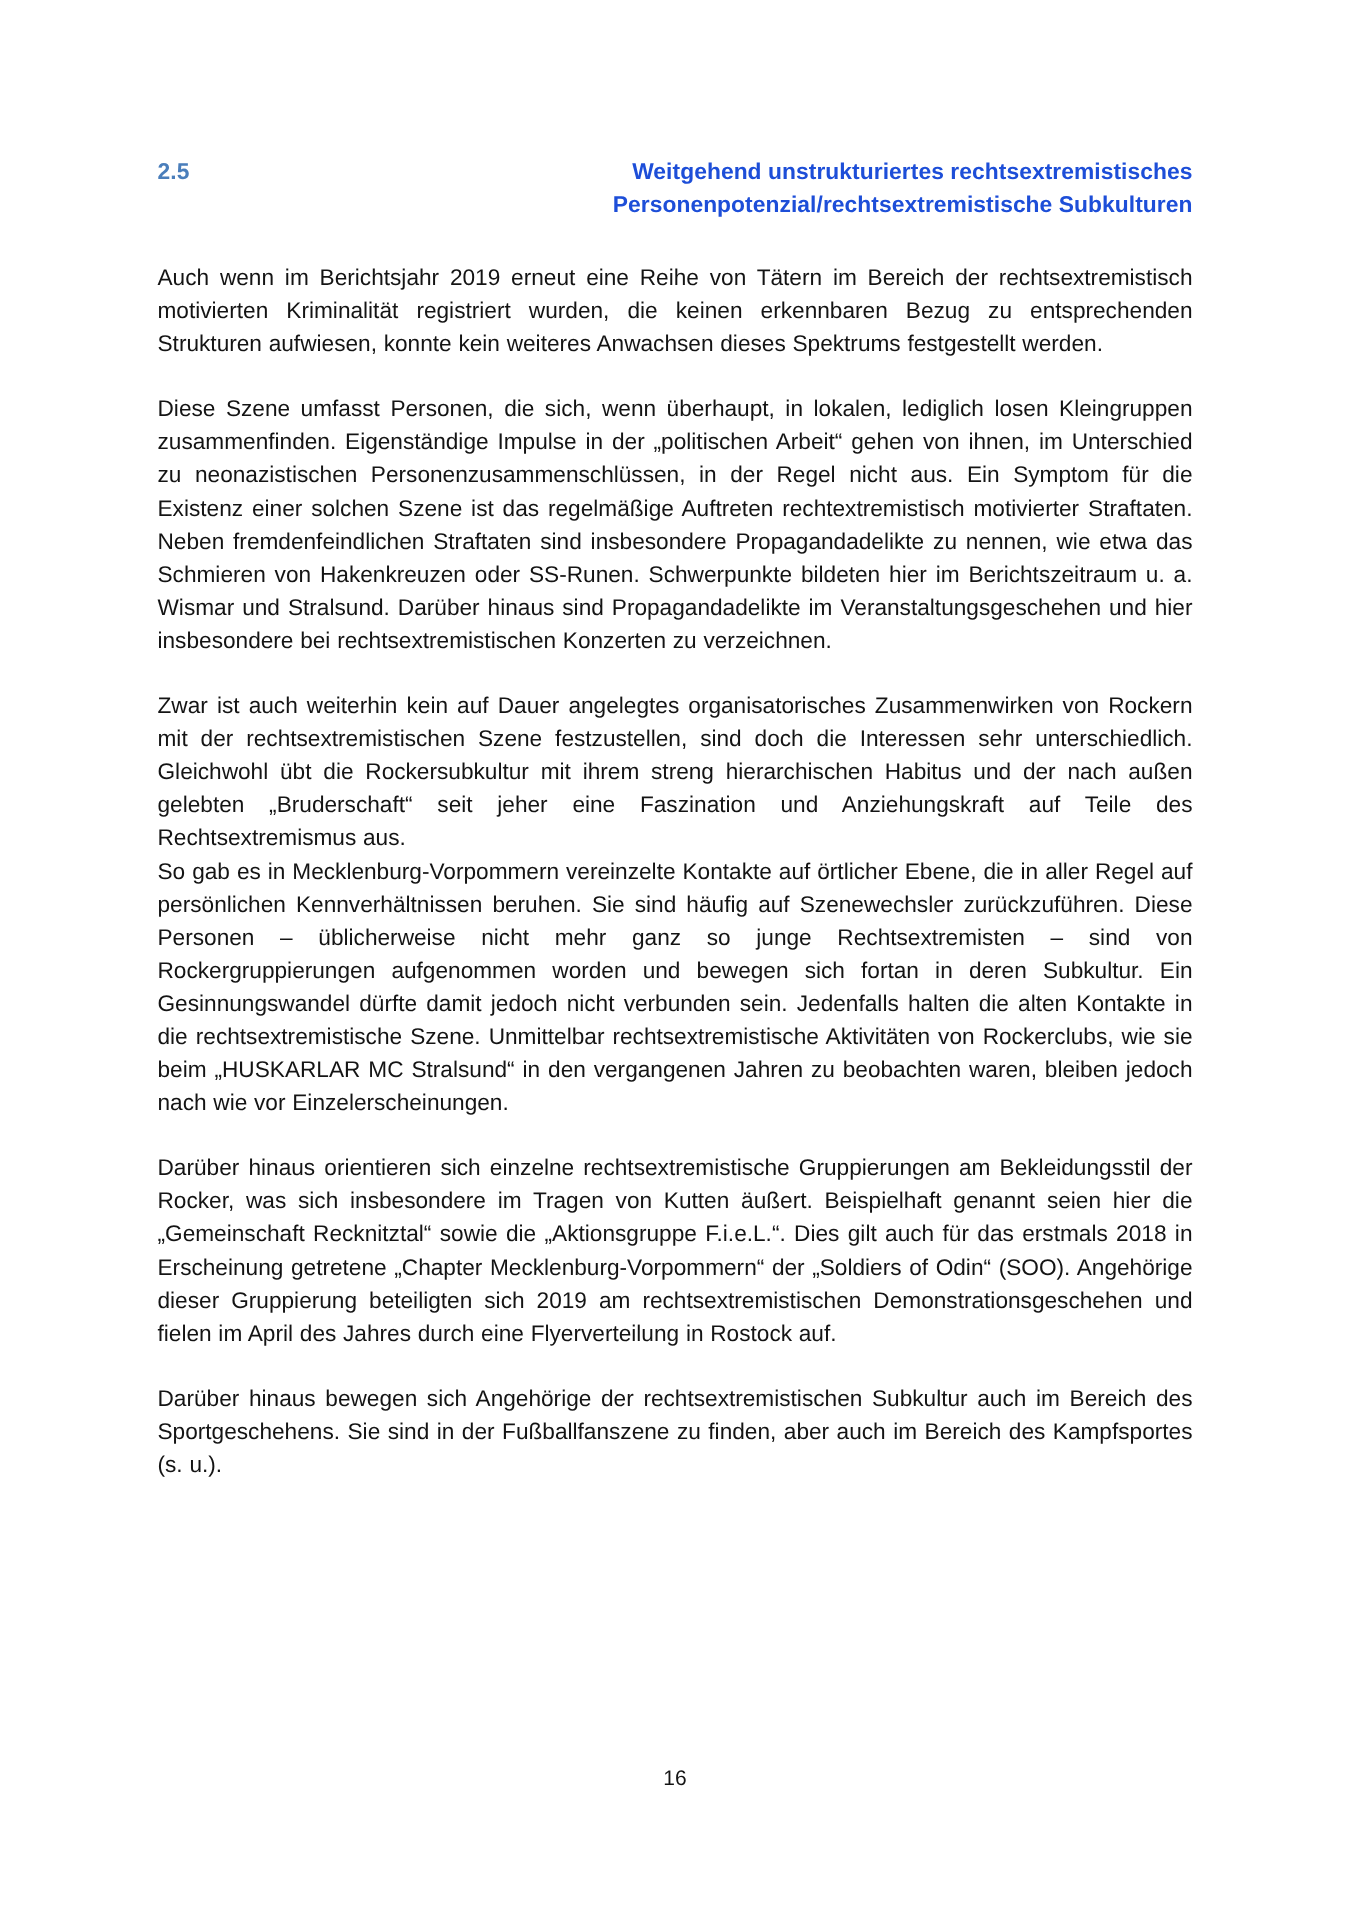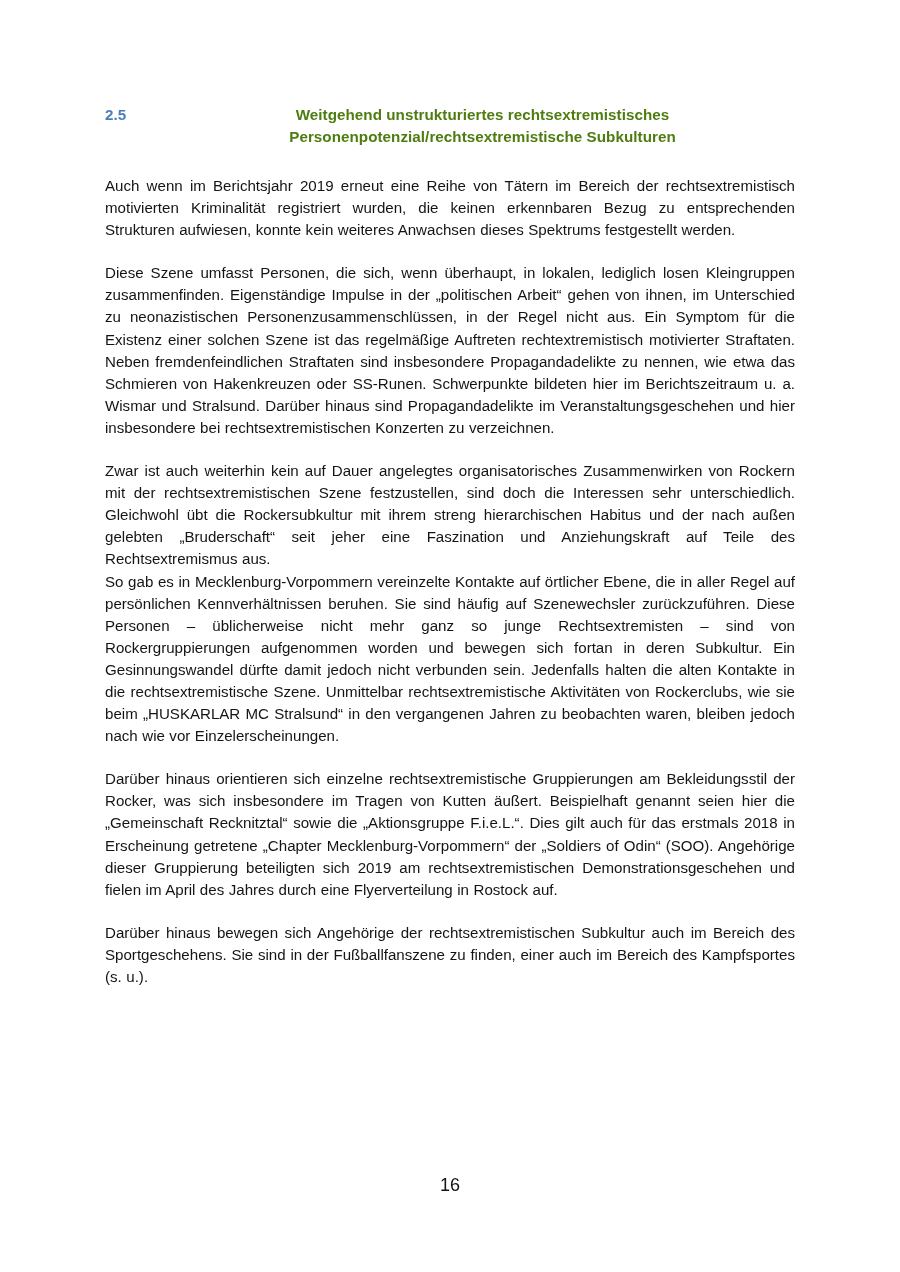--- a/index.html
+++ b/index.html
@@ -38,23 +38,23 @@
     letter-spacing: 0.05px;
   }
   .section-number {
     flex: 0 0 auto;
     width: 65px;
     color: #4A7EBB;
     font-weight: bold;
   }
   .section-title {
     flex: 1 1 auto;
-    color: #4d7c0f;
+    color: #1d4ed8;
     font-weight: bold;
-    text-align: center;
+    text-align: right;
     hyphens: manual;
   }
   
   .body-block {
     margin-top: 28px;
   }
   p.para {
     margin: 0 0 21px 0;
     font-size: 15.1px;
     line-height: 22.1px;
@@ -70,21 +70,21 @@
   p.para:last-child {
     margin-bottom: 0;
   }
   
   .page-number {
     position: absolute;
     left: 0;
     right: 0;
     top: 1176px;
     text-align: center;
-    font-size: 18px;
+    font-size: 14px;
     line-height: 18px;
     color: #141414;
   }
 </style>
 </head>
 <body>
 
 <div class="page">
 
   <div class="content">
@@ -98,20 +98,20 @@
       <p class="para">Auch wenn im Berichtsjahr 2019 erneut eine Reihe von Tätern im Bereich der rechtsextremistisch motivierten Kriminalität registriert wurden, die keinen erkennbaren Bezug zu entsprechenden Strukturen aufwiesen, konnte kein weiteres Anwachsen dieses Spektrums festgestellt werden.</p>
 
       <p class="para">Diese Szene umfasst Personen, die sich, wenn überhaupt, in lokalen, lediglich losen Kleingruppen zusammenfinden. Eigenständige Impulse in der „politischen Arbeit“ gehen von ihnen, im Unterschied zu neonazistischen Personenzusammenschlüssen, in der Regel nicht aus. Ein Symptom für die Existenz einer solchen Szene ist das regelmäßige Auftreten rechtextremistisch motivierter Straftaten. Neben fremdenfeindlichen Straftaten sind insbesondere Propagandadelikte zu nennen, wie etwa das Schmieren von Hakenkreuzen oder SS-Runen. Schwerpunkte bildeten hier im Berichtszeitraum u. a. Wismar und Stralsund. Darüber hinaus sind Propagandadelikte im Veranstaltungsgeschehen und hier insbesondere bei rechtsextremistischen Konzerten zu verzeichnen.</p>
 
       <p class="para tight">Zwar ist auch weiterhin kein auf Dauer angelegtes organisatorisches Zusammenwirken von Rockern mit der rechtsextremistischen Szene festzustellen, sind doch die Interessen sehr unterschiedlich. Gleichwohl übt die Rockersubkultur mit ihrem streng hierarchischen Habitus und der nach außen gelebten „Bruderschaft“ seit jeher eine Faszination und Anziehungskraft auf Teile des Rechtsextremismus aus.</p>
 
       <p class="para">So gab es in Mecklenburg-Vorpommern vereinzelte Kontakte auf örtlicher Ebene, die in aller Regel auf persönlichen Kennverhältnissen beruhen. Sie sind häufig auf Szenewechsler zurückzuführen. Diese Personen – üblicherweise nicht mehr ganz so junge Rechtsextremisten – sind von Rockergruppierungen aufgenommen worden und bewegen sich fortan in deren Subkultur. Ein Gesinnungswandel dürfte damit jedoch nicht verbunden sein. Jedenfalls halten die alten Kontakte in die rechtsextremistische Szene. Unmittelbar rechtsextremistische Aktivitäten von Rockerclubs, wie sie beim „HUSKARLAR MC Stralsund“ in den vergangenen Jahren zu beobachten waren, bleiben jedoch nach wie vor Einzelerscheinungen.</p>
 
       <p class="para">Darüber hinaus orientieren sich einzelne rechtsextremistische Gruppierungen am Bekleidungsstil der Rocker, was sich insbesondere im Tragen von Kutten äußert. Beispielhaft genannt seien hier die „Gemeinschaft Recknitztal“ sowie die „Aktionsgruppe F.i.e.L.“. Dies gilt auch für das erstmals 2018 in Erscheinung getretene „Chapter Mecklenburg-Vorpommern“ der „Soldiers of Odin“ (SOO). Angehörige dieser Gruppierung beteiligten sich 2019 am rechtsextremistischen Demonstrationsgeschehen und fielen im April des Jahres durch eine Flyerverteilung in Rostock auf.</p>
 
-      <p class="para">Darüber hinaus bewegen sich Angehörige der rechtsextremistischen Subkultur auch im Bereich des Sportgeschehens. Sie sind in der Fußballfanszene zu finden, einer auch im Bereich des Kampfsportes (s. u.).</p>
+      <p class="para">Darüber hinaus bewegen sich Angehörige der rechtsextremistischen Subkultur auch im Bereich des Sportgeschehens. Sie sind in der Fußballfanszene zu finden, aber auch im Bereich des Kampfsportes (s. u.).</p>
     </div>
 
   </div>
 
   <div class="page-number">16</div>
 
 </div>
 
 </body></html>

